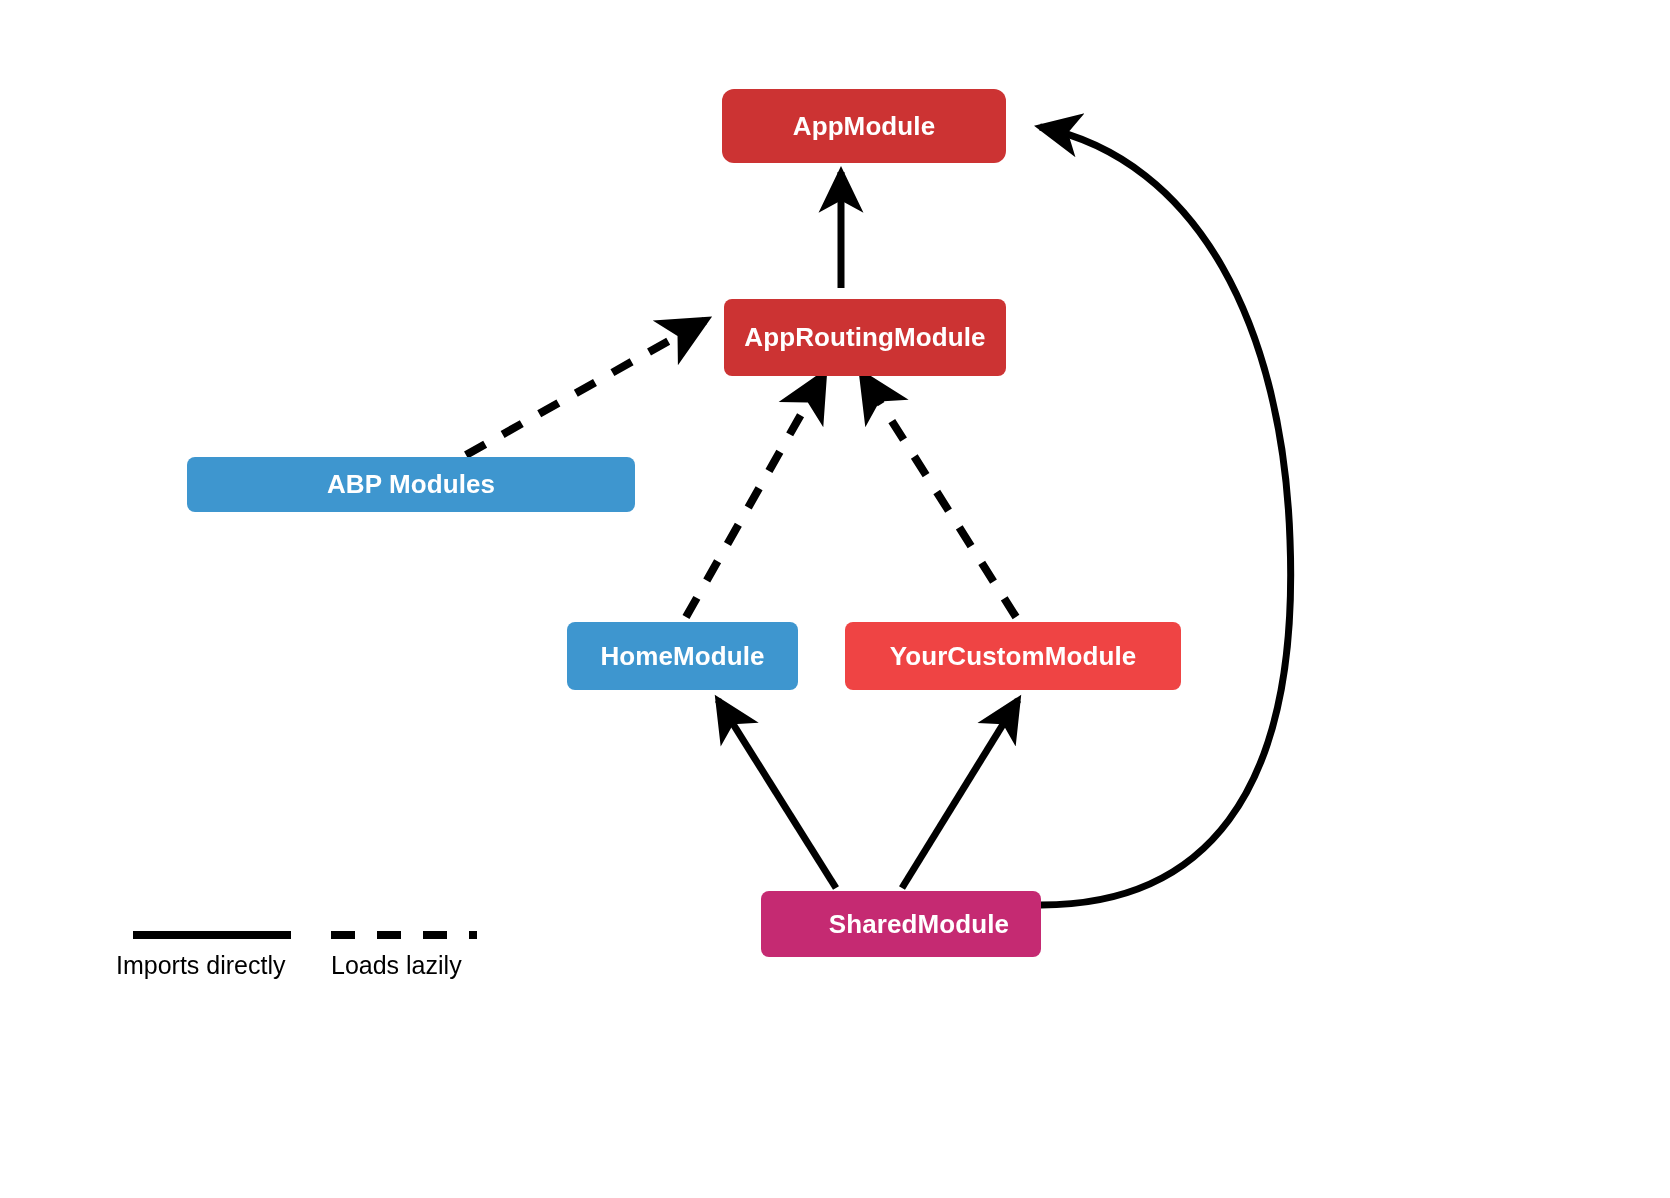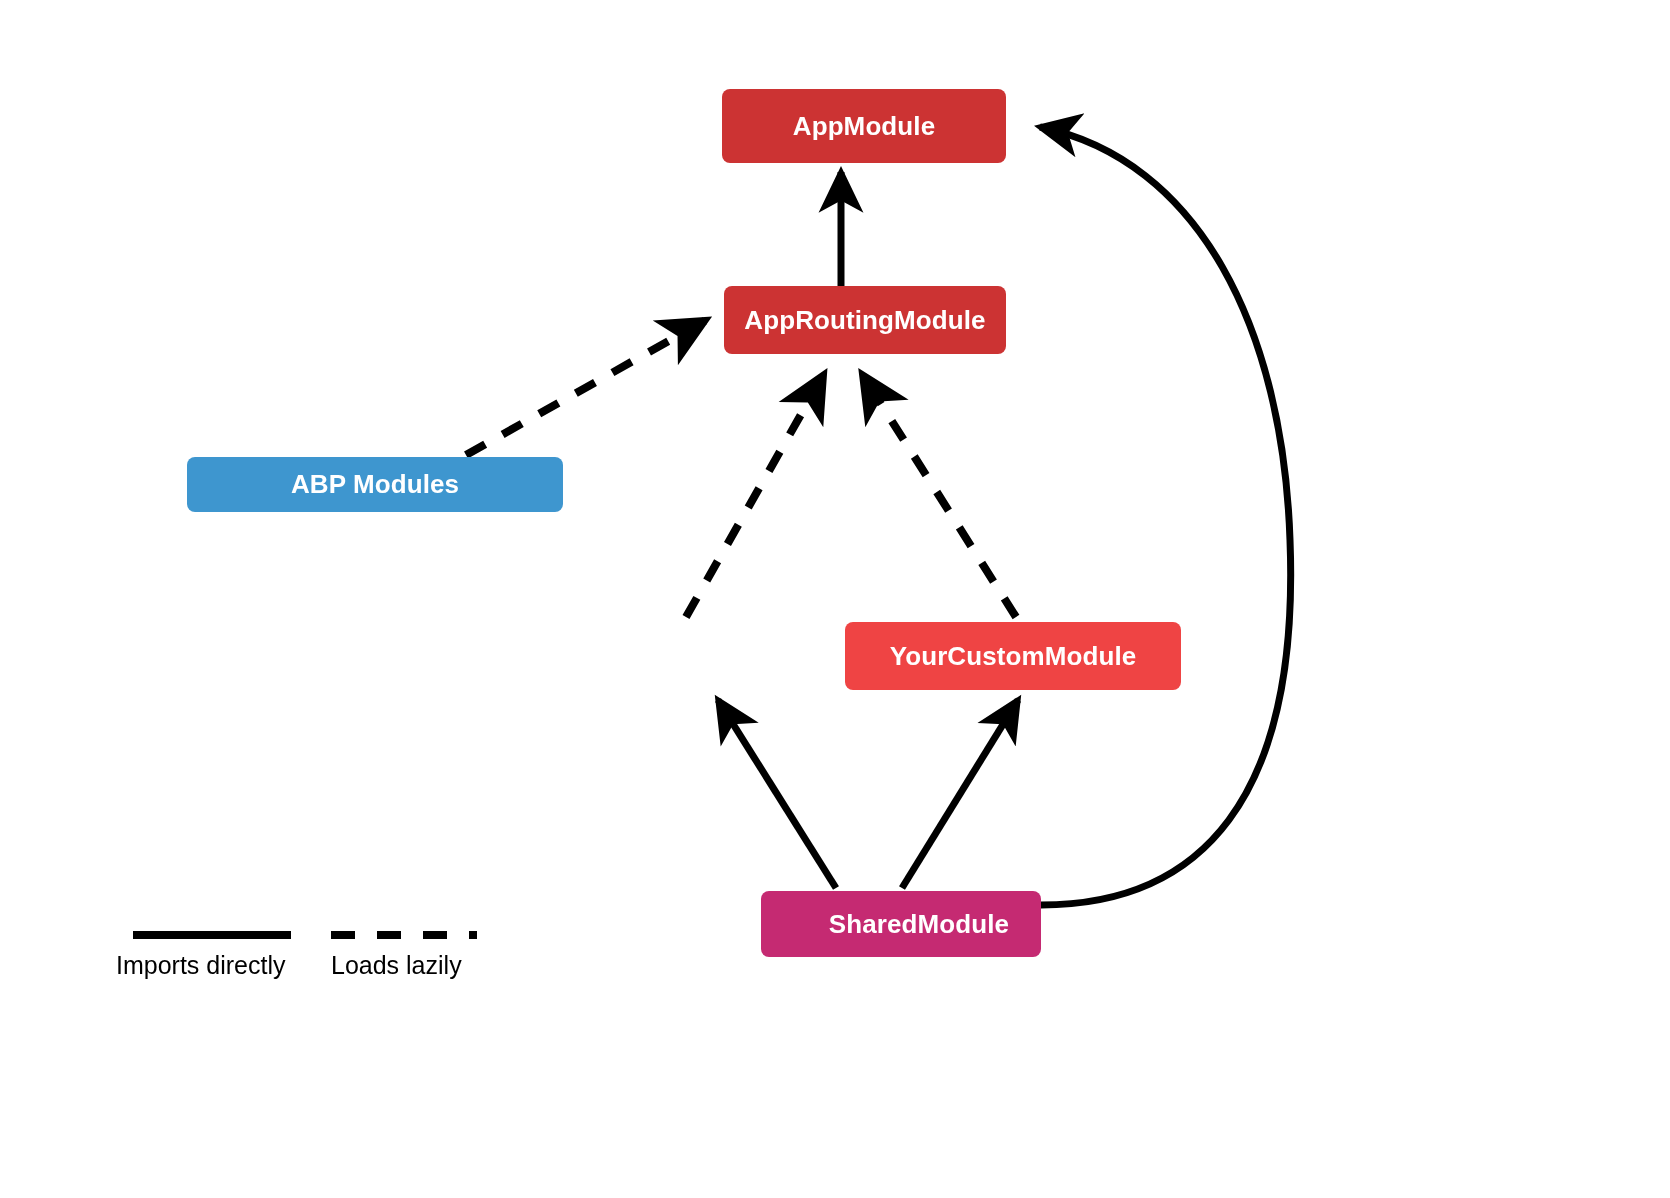--- a/index.html
+++ b/index.html
@@ -76,32 +76,35 @@
 
     <line x1="836" y1="888" x2="718" y2="700" stroke="#000000" stroke-width="7" stroke-linecap="butt" marker-end="url(#arrow-solid)"></line>
 
     <line x1="902" y1="888" x2="1018" y2="700" stroke="#000000" stroke-width="7" stroke-linecap="butt" marker-end="url(#arrow-solid)"></line>
 
     <line x1="133" y1="935" x2="291" y2="935" stroke="#000000" stroke-width="8" stroke-linecap="butt"></line>
 
     <line x1="331" y1="935" x2="477" y2="935" stroke="#000000" stroke-width="8" stroke-linecap="butt" stroke-dasharray="24 22"></line>
   </svg>
 
-  <div class="node" style="left:722px; top:89px; width:284px; height:74px; background:#CC3333;">
+  <div class="node" style="left:722px; top:89px; width:284px; height:74px; background:#CC3333;border-radius:12px;">
     <span>AppModule</span>
   </div>
 
-  <div class="node" style="left:724px; top:286px; width:282px; height:68px; background:#CC3333;justify-content:center;">
+  <div class="node" style="left:724px; top:299px; width:282px; height:77px; background:#CC3333;justify-content:center;">
     <span>AppRoutingModule</span>
   </div>
 
-  <div class="node" style="left:187px; top:457px; width:376px; height:55px; background:#3E96CF;">
+  <div class="node" style="left:187px; top:457px; width:448px; height:55px; background:#3E96CF;">
     <span>ABP Modules</span>
   </div>
 
+  <div class="node" style="left:567px; top:622px; width:231px; height:68px; background:#3E96CF;">
+    <span>HomeModule</span>
+  </div>
 
   <div class="node" style="left:845px; top:622px; width:336px; height:68px; background:#ef4444;">
     <span>YourCustomModule</span>
   </div>
 
   <div class="node" style="left:761px; top:891px; width:280px; height:66px; background:#C52A72;padding-left:36px;">
     <span>SharedModule</span>
   </div>
 
   <div class="legend-label" style="left:116px; top:951px;">

